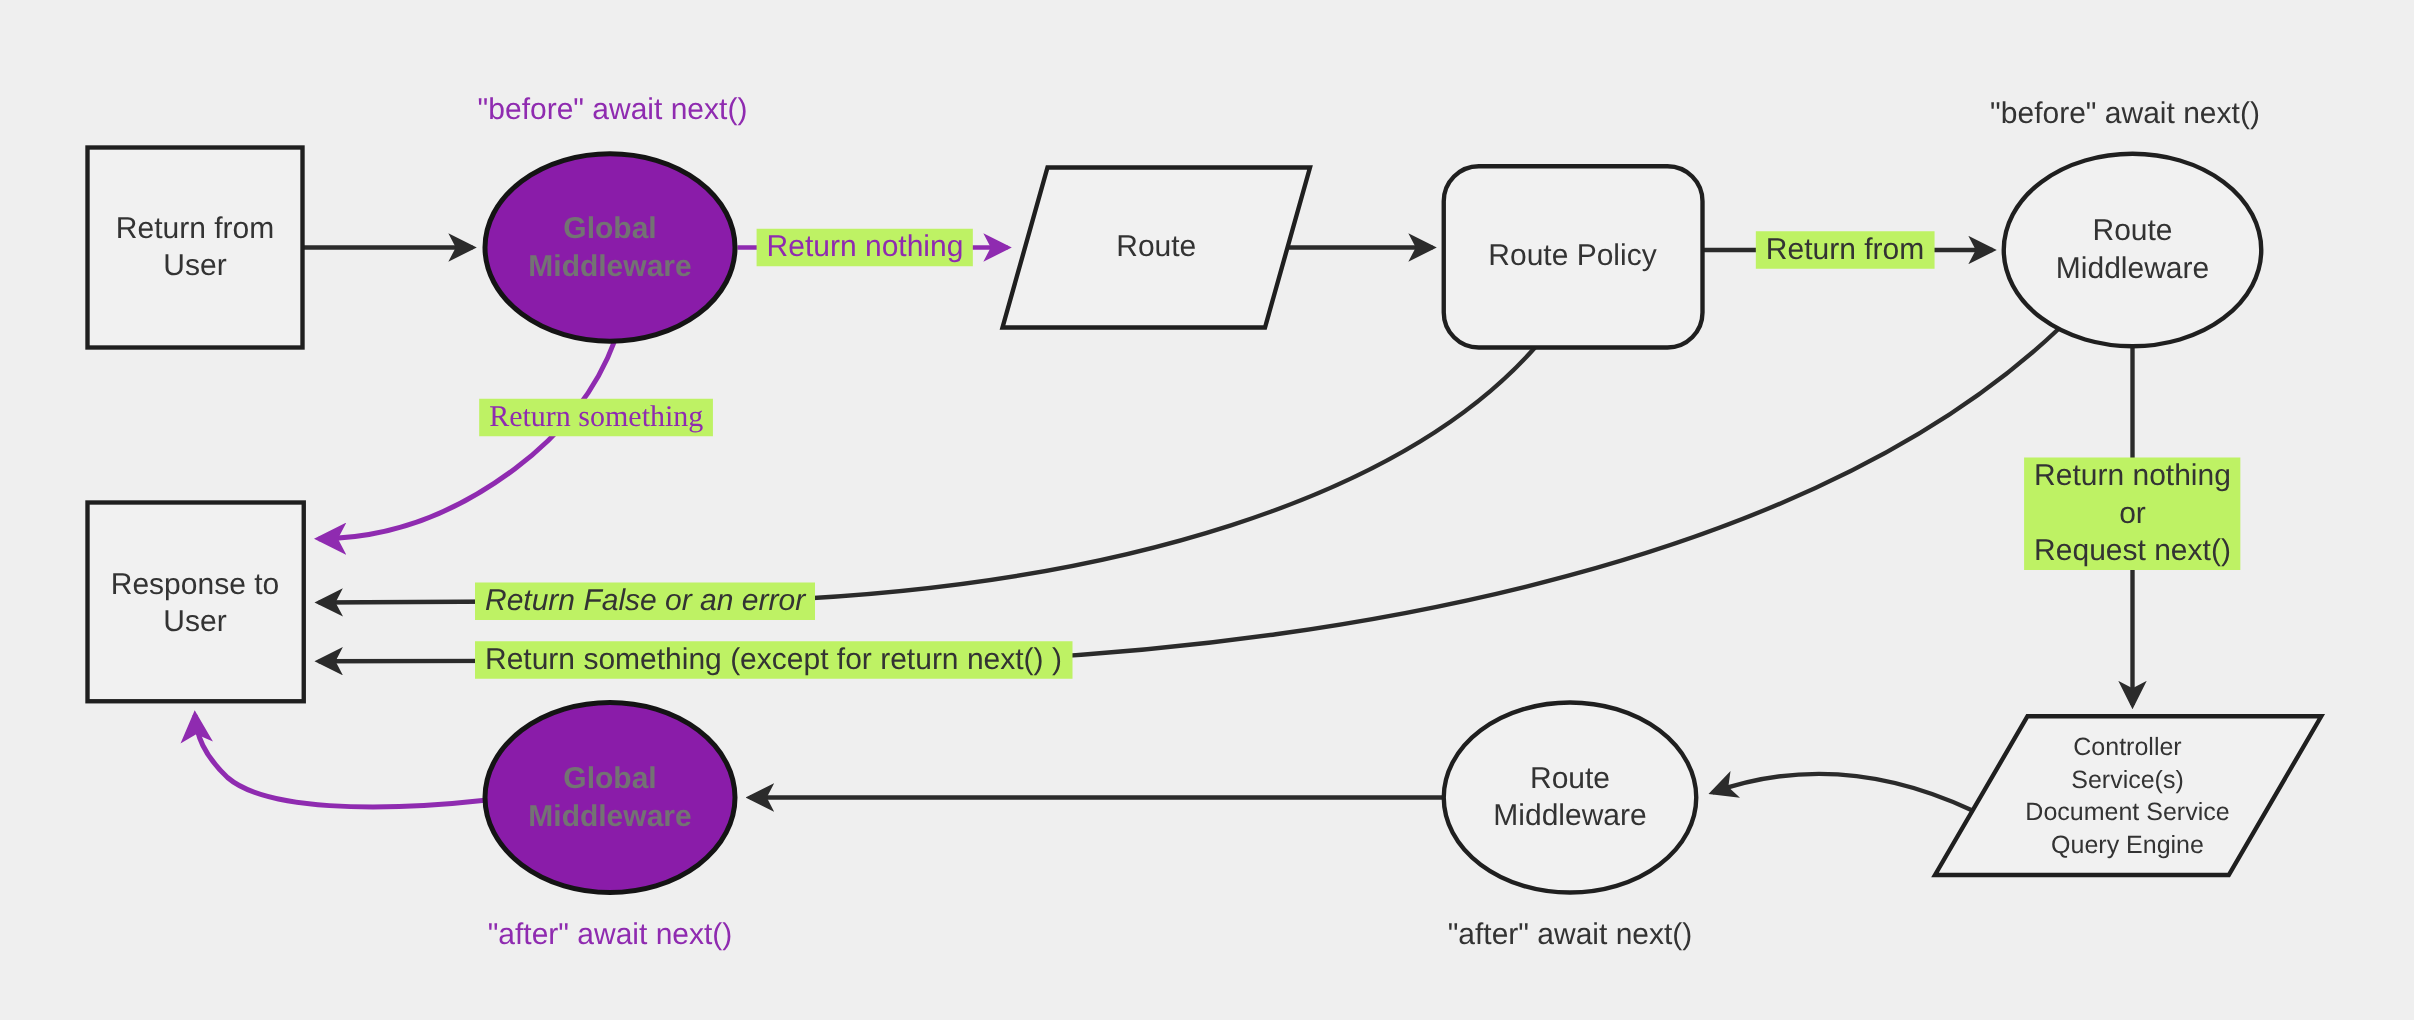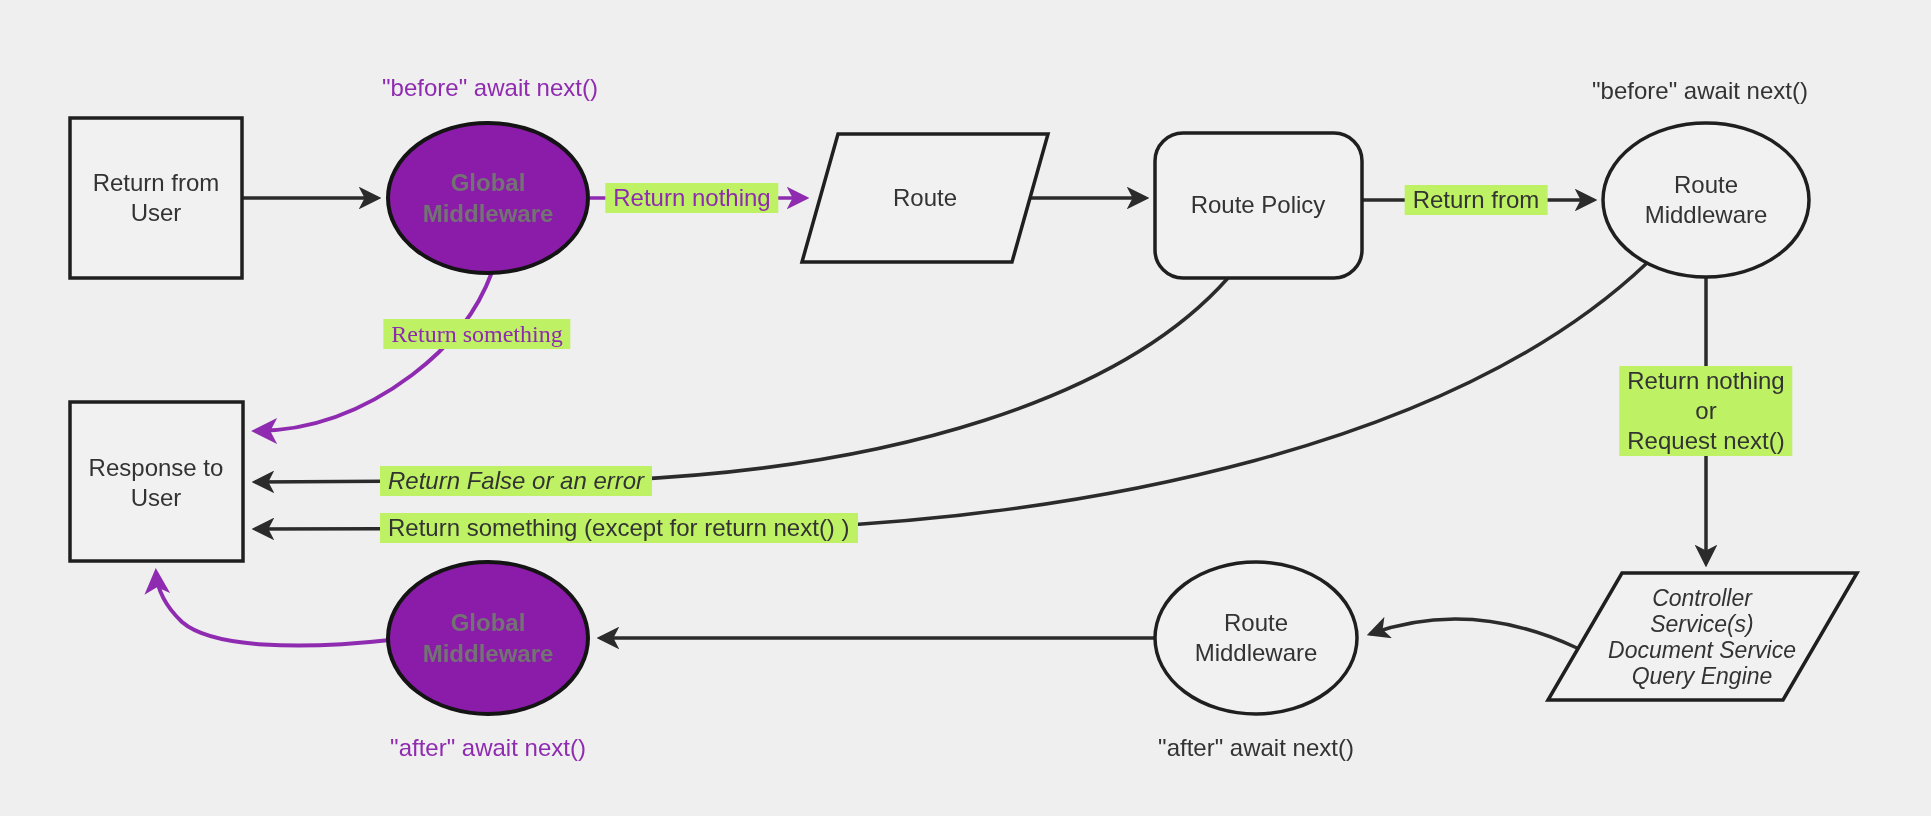--- a/index.html
+++ b/index.html
@@ -18,21 +18,21 @@
     text-align:center;
     white-space:nowrap;
     font-size:24px;
     line-height:30px;
     color:#333333;
   }
   .lbl.left{transform:translateY(-50%);text-align:left;}
   .lbl.mask{background:#bef264;padding:0 8px;}
   .lbl.purple{color:#8f2bb0;}
   .lbl.white-bold{color:#737373;font-weight:bold;line-height:31px;}
-  .lbl.small{font-size:23px;line-height:26px;font-style:italic;}
+  .lbl.small{font-size:20px;line-height:26px;}
 </style>
 </head>
 <body>
 
 <div id="diagram">
 
   <svg id="shapes" width="1931" height="816" viewBox="0 0 1931 816">
     <defs>
       <marker id="arrow-black" viewBox="0 0 10 10" refX="8.5" refY="5" markerWidth="6.5" markerHeight="6.5" orient="auto-start-reverse">
         <path d="M0,0 L10,5 L0,10 L2.6,5 Z" fill="#2b2b2b"></path>

